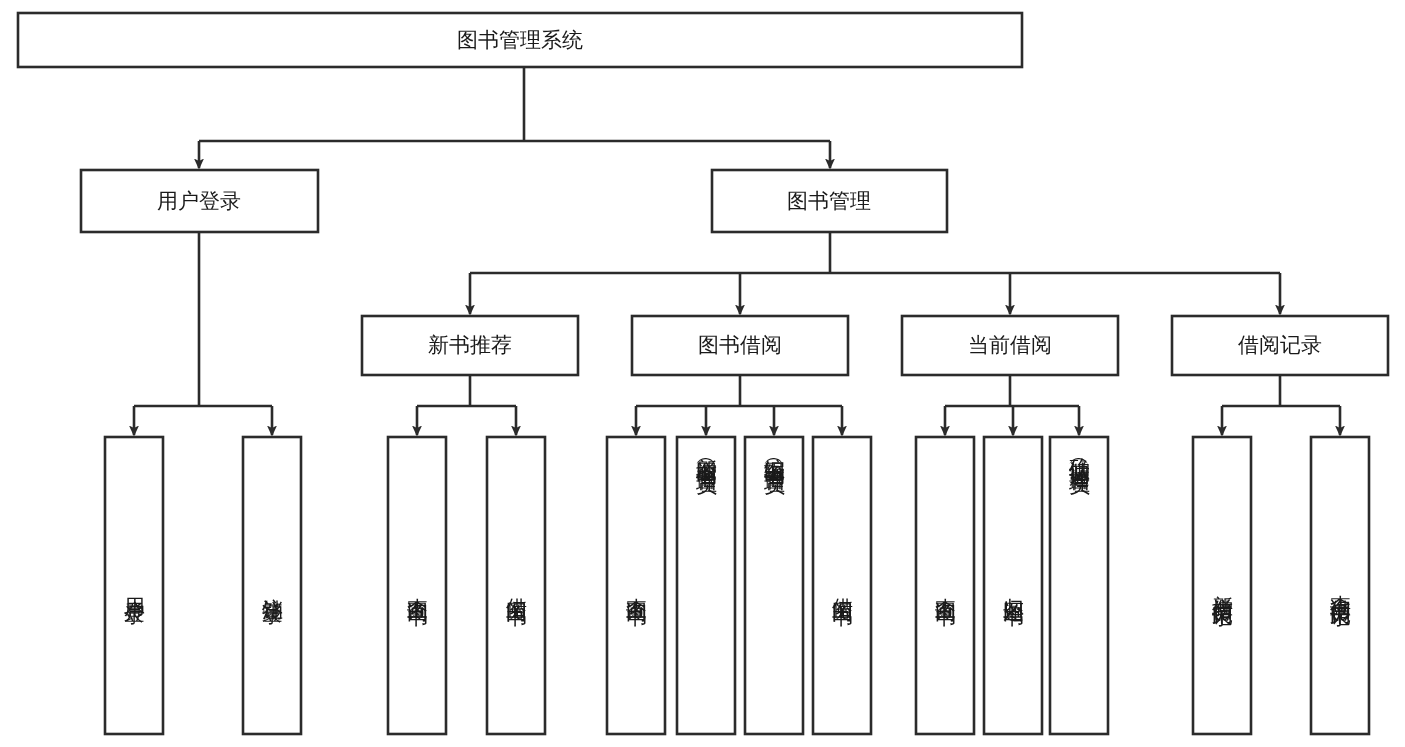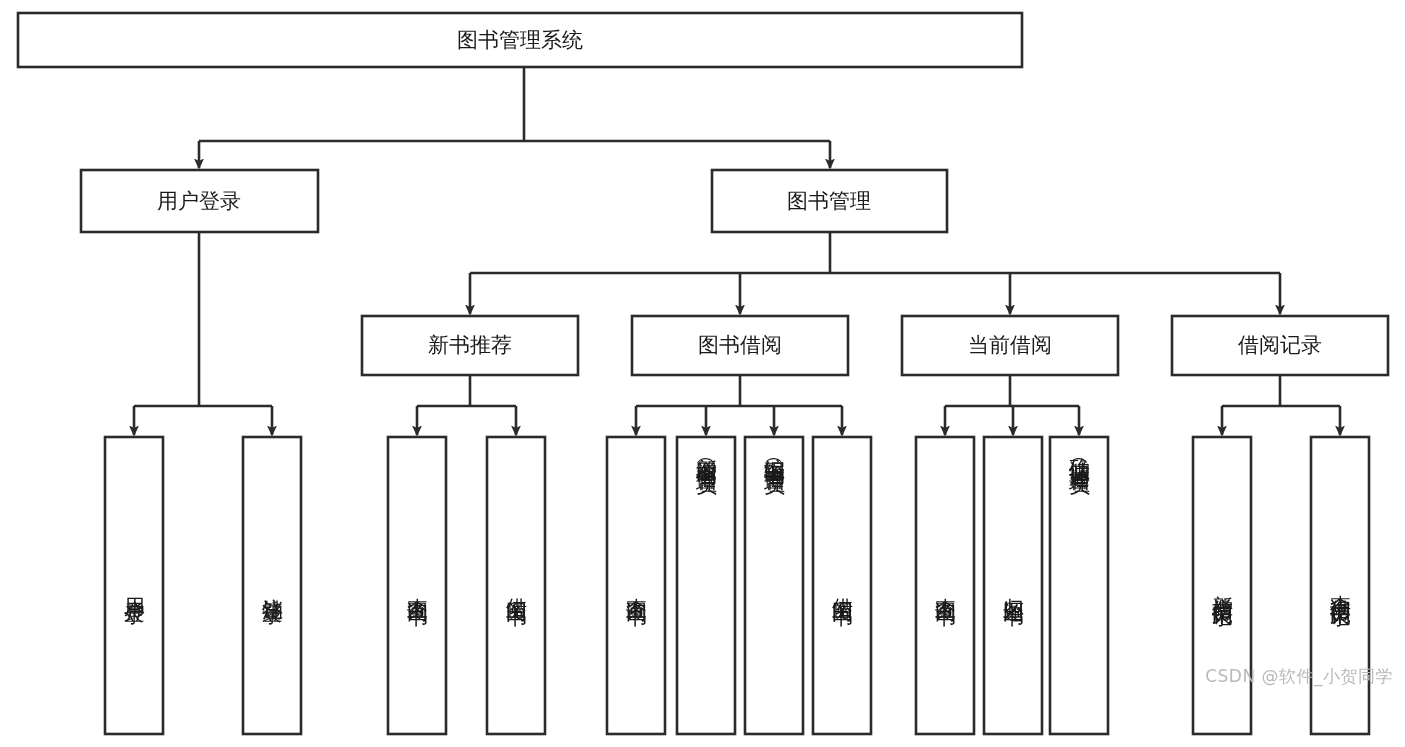--- a/index.html
+++ b/index.html
@@ -239,15 +239,14 @@
   </div>
 
   <div class="leaf-label-wrap" style="left:1193px; top:437px; width:58px; height:297px;">
     <span class="leaf-label">新增借阅记录</span>
   </div>
 
   <div class="leaf-label-wrap" style="left:1311px; top:437px; width:58px; height:297px;">
     <span class="leaf-label">查询借阅记录</span>
   </div>
 
-  <div class="watermark">CSDN @软件_小贺同学</div>
 
 </div>
 
 </body></html>

